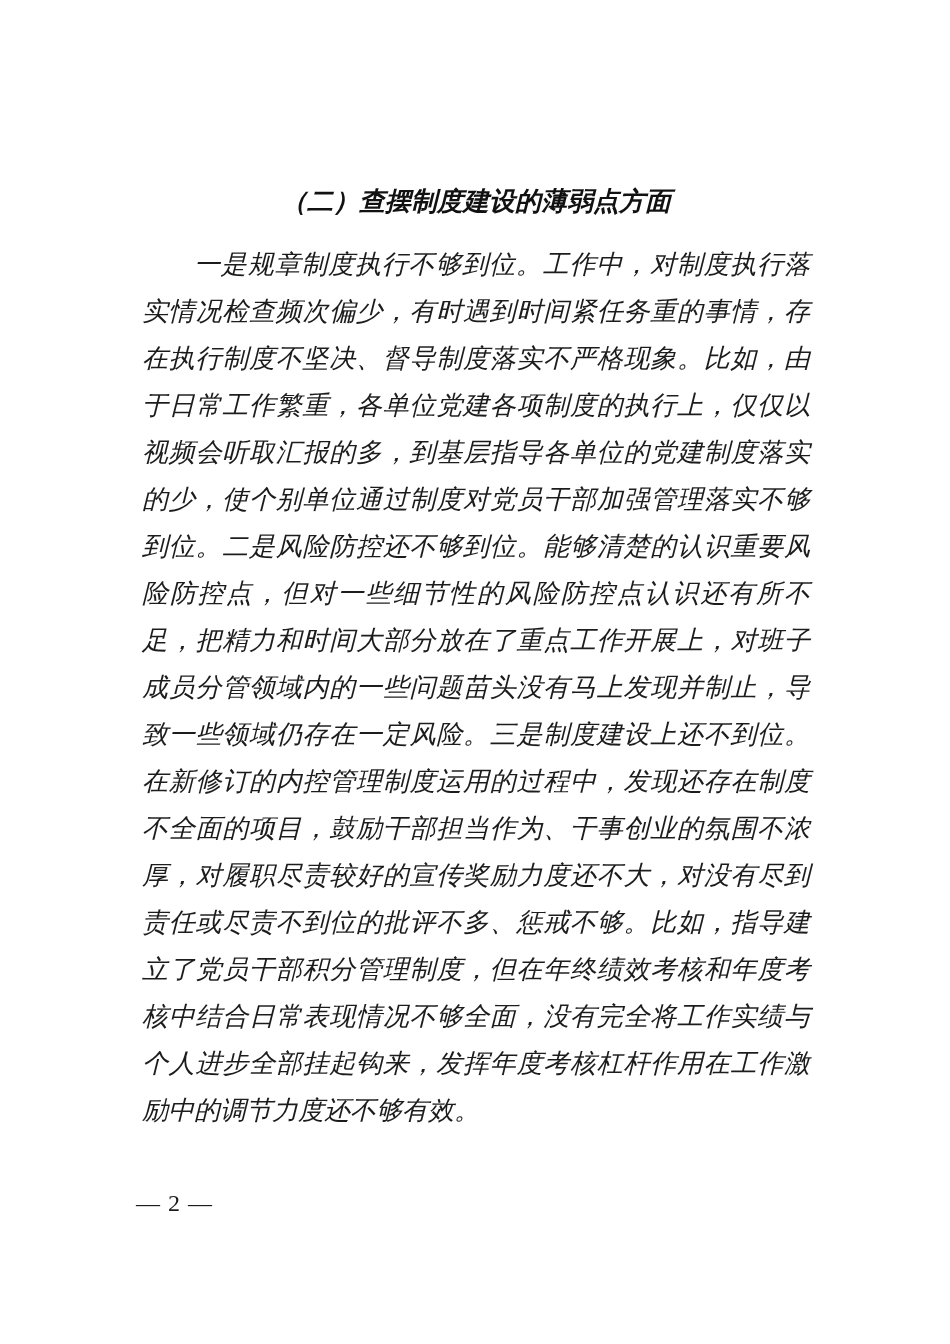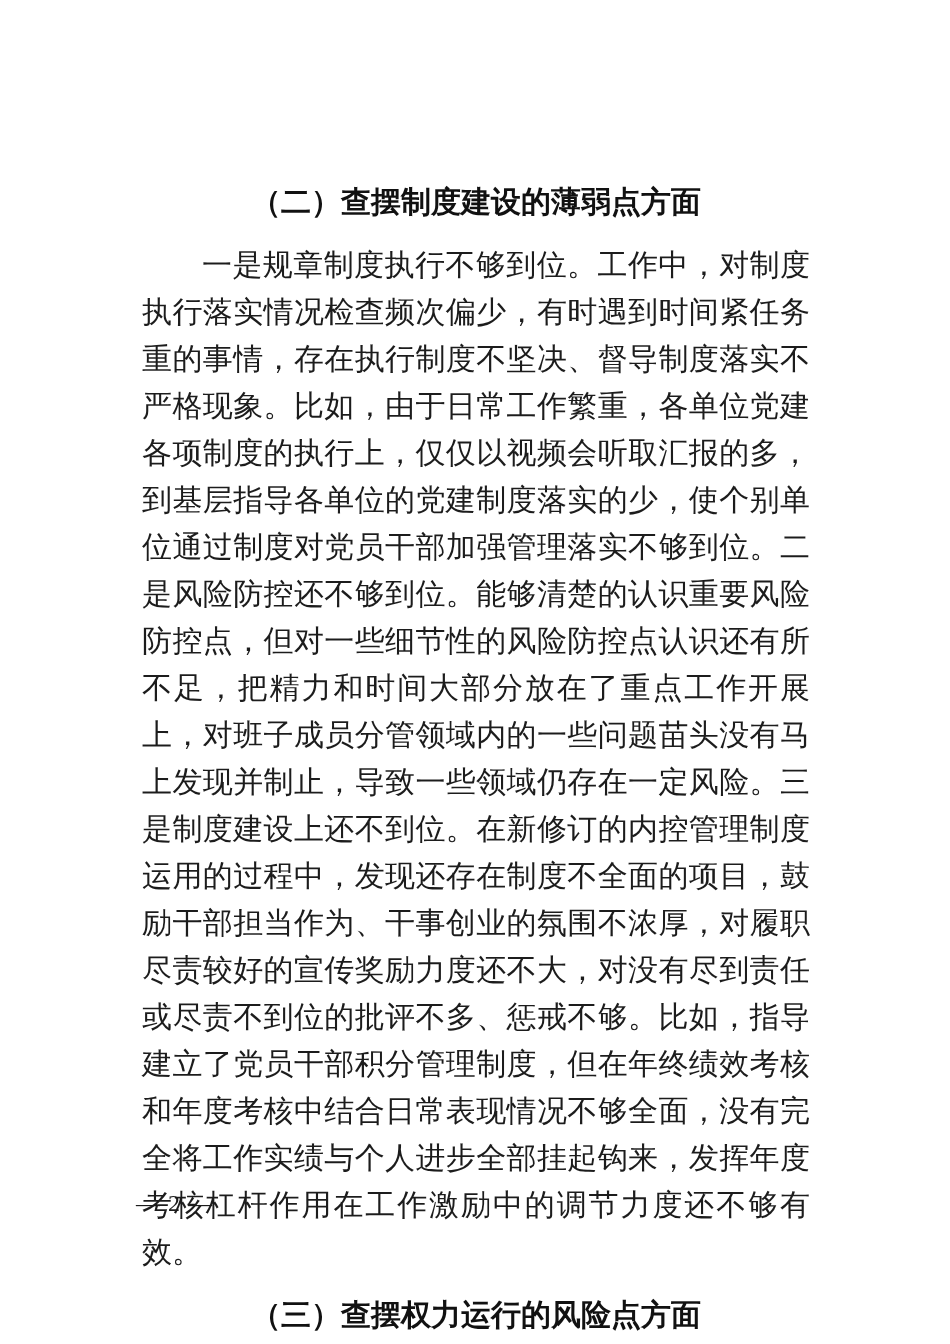--- a/index.html
+++ b/index.html
@@ -14,24 +14,25 @@
     background: #ffffff;
     overflow: hidden;
     font-family: "Liberation Serif", "DejaVu Serif", serif;
     color: #1c1c1c;
   }
   .content {
     position: absolute;
     left: 126px;
     top: 178px;
     width: 700px;
-    font-size: 30px;
+    font-size: 26px;
     line-height: 47px;
     text-align: justify;
     letter-spacing: 0;
+    font-style: italic;
   }
   .section-heading {
     font-weight: bold;
     text-align: center;
     text-indent: 0;
     color: #111111;
   }
   .section-paragraph {
     text-indent: 2em;
     margin: 16px;
@@ -46,16 +47,15 @@
     letter-spacing: 1px;
   }
 </style>
 </head>
 <body>
 
 <div class="page">
   <div class="content">
     <div class="section-heading">（二）查摆制度建设的薄弱点方面</div>
     <p class="section-paragraph">一是规章制度执行不够到位。工作中，对制度执行落实情况检查频次偏少，有时遇到时间紧任务重的事情，存在执行制度不坚决、督导制度落实不严格现象。比如，由于日常工作繁重，各单位党建各项制度的执行上，仅仅以视频会听取汇报的多，到基层指导各单位的党建制度落实的少，使个别单位通过制度对党员干部加强管理落实不够到位。二是风险防控还不够到位。能够清楚的认识重要风险防控点，但对一些细节性的风险防控点认识还有所不足，把精力和时间大部分放在了重点工作开展上，对班子成员分管领域内的一些问题苗头没有马上发现并制止，导致一些领域仍存在一定风险。三是制度建设上还不到位。在新修订的内控管理制度运用的过程中，发现还存在制度不全面的项目，鼓励干部担当作为、干事创业的氛围不浓厚，对履职尽责较好的宣传奖励力度还不大，对没有尽到责任或尽责不到位的批评不多、惩戒不够。比如，指导建立了党员干部积分管理制度，但在年终绩效考核和年度考核中结合日常表现情况不够全面，没有完全将工作实绩与个人进步全部挂起钩来，发挥年度考核杠杆作用在工作激励中的调节力度还不够有效。</p>
-    <div class="section-heading">（三）查摆权力运行的风险点方面</div>
   </div>
   <div class="page-footer">— 2 —</div>
 </div>
 
 </body></html>

